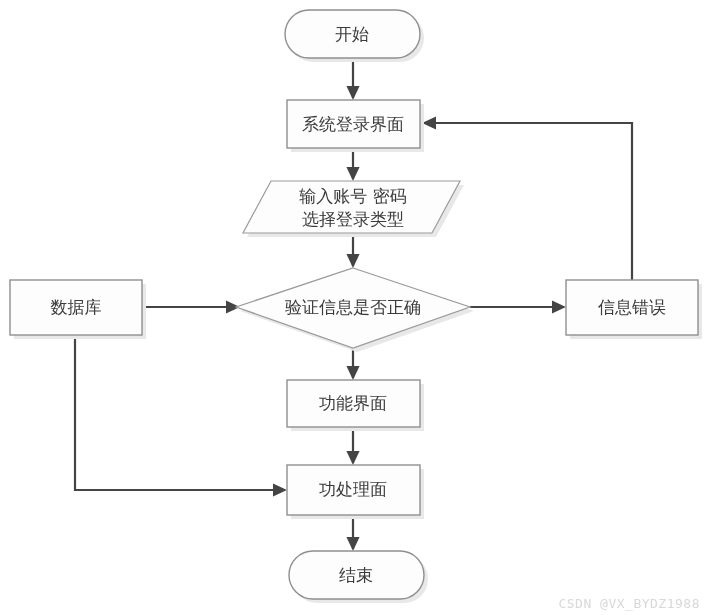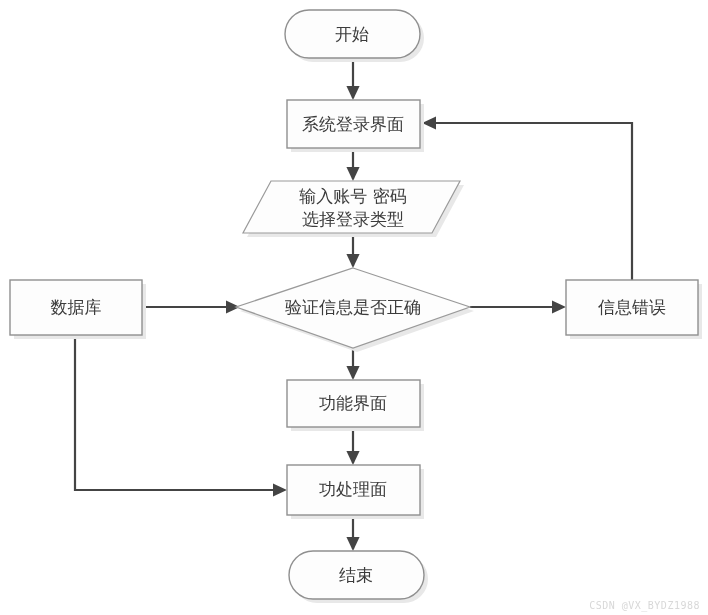--- a/index.html
+++ b/index.html
@@ -48,21 +48,21 @@
   .connector {
     stroke: #444444;
     stroke-width: 2.2;
     fill: none;
   }
   .watermark {
     position: absolute;
     right: 8px;
     bottom: 4px;
     font-family: "DejaVu Sans Mono", "Liberation Mono", monospace;
-    font-size: 10px;
+    font-size: 13px;
     color: #d8d8d8;
     letter-spacing: 0.5px;
     white-space: nowrap;
   }
 </style>
 </head>
 <body>
 
 <div id="canvas">
 

